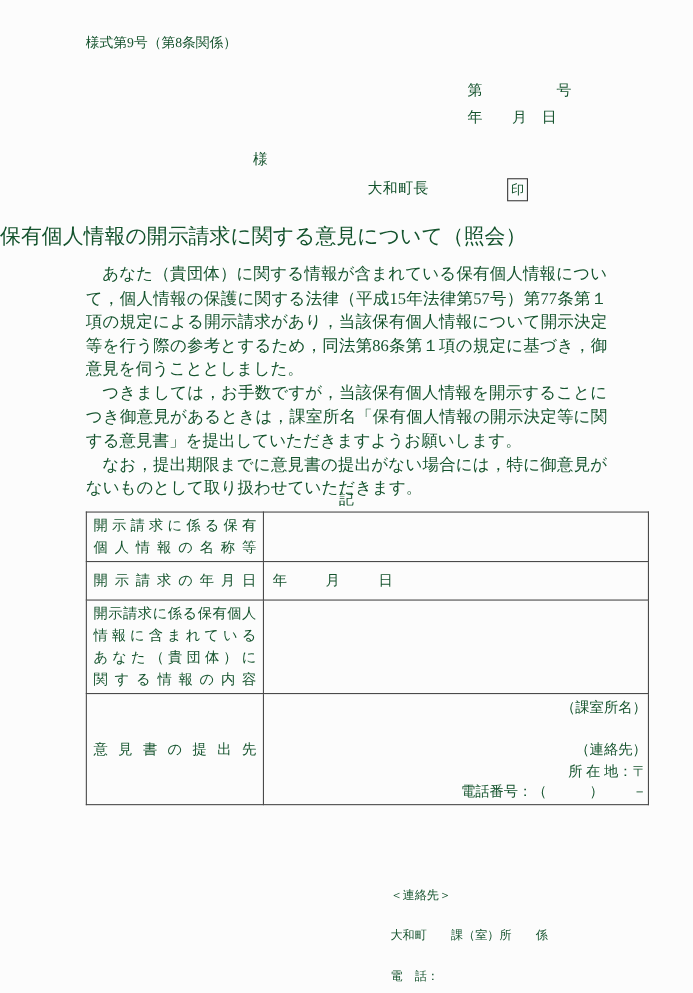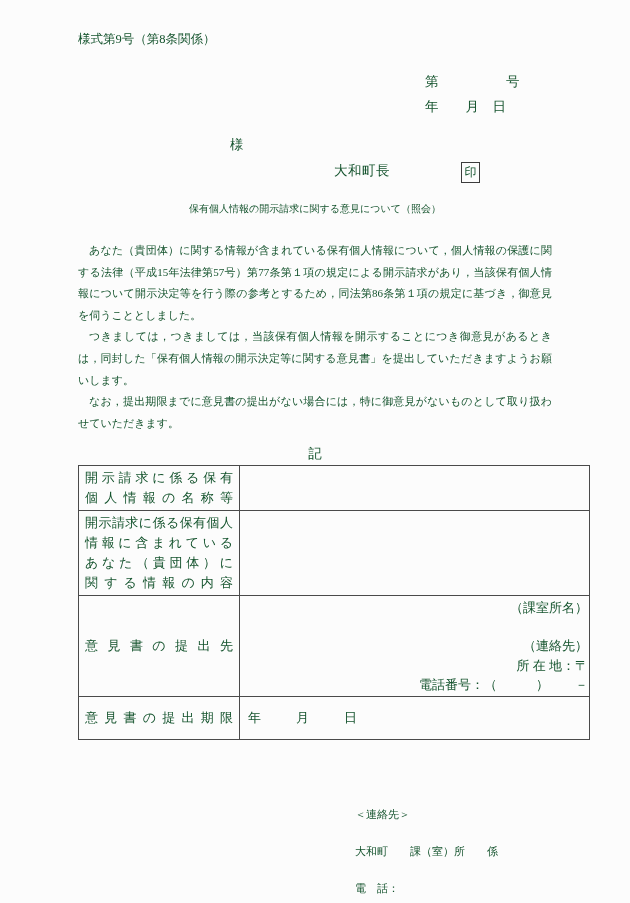--- a/index.html
+++ b/index.html
@@ -20,23 +20,23 @@
   .doc-date    { left: 425px; top: 98px;  font-size: 13.5px; white-space: pre; }
   .addressee   { left: 230px; top: 136px; font-size: 13.5px; }
   .sender      { left: 334px; top: 162px; font-size: 13.5px; letter-spacing: 0.5px; text-align: right; }
   .seal-box {
     left: 461px; top: 162px;
     width: 17px; height: 19px;
     border: 1px solid #3c3c3c;
     display: flex; align-items: center; justify-content: center;
     font-size: 12px;
   }
-  .doc-title   { left: 0; top: 202px; width: 630px; text-align: center; font-size: 10px; }
+  .doc-title   { left: 0; top: 202px; width: 630px; text-align: left; font-size: 19px; }
 
-  .body-block  { left: 78px; top: 240px; width: 474px; font-size: 11px; line-height: 21.6px; text-align: justify; }
+  .body-block  { left: 78px; top: 240px; width: 474px; font-size: 15px; line-height: 21.6px; text-align: justify; }
   .body-block p { margin: 0; text-indent: 1em; }
 
   .record-marker { left: 0; top: 445px; width: 630px; text-align: center; font-size: 13.5px; }
 
   table.details {
     position: absolute;
     left: 78px; top: 465px;
     width: 512px;
     border-collapse: collapse;
     table-layout: fixed;
@@ -87,52 +87,52 @@
 
   <div class="abs sender">大和町長</div>
   <div class="abs seal-box">
     <span>印</span>
   </div>
 
   <div class="abs doc-title">保有個人情報の開示請求に関する意見について（照会）</div>
 
   <div class="abs body-block">
     <p>あなた（貴団体）に関する情報が含まれている保有個人情報について，個人情報の保護に関する法律（平成15年法律第57号）第77条第１項の規定による開示請求があり，当該保有個人情報について開示決定等を行う際の参考とするため，同法第86条第１項の規定に基づき，御意見を伺うこととしました。</p>
-    <p>つきましては，つきましては，当該保有個人情報を開示することにつき御意見があるときは，同封した「保有個人情報の開示決定等に関する意見書」を提出していただきますようお願いします。</p>
+    <p>つきましては，お手数ですが，当該保有個人情報を開示することにつき御意見があるときは，課室所名「保有個人情報の開示決定等に関する意見書」を提出していただきますようお願いします。</p>
     <p>なお，提出期限までに意見書の提出がない場合には，特に御意見がないものとして取り扱わせていただきます。</p>
   </div>
 
   <div class="abs record-marker">記</div>
 
   <table class="details">
     <tbody>
       <tr class="r-name">
         <th>開 示 請 求 に 係 る 保 有
 個 人 情 報 の 名 称 等</th>
         <td></td>
+      </tr>
+      <tr class="r-date">
+        <th>開 示 請 求 の 年 月 日</th>
+        <td class="date-val">年　　月　　日</td>
       </tr>
       <tr class="r-content">
         <th>開示請求に係る保有個人
 情 報 に 含 ま れ て い る
 あ な た （ 貴 団 体 ） に
 関 す る 情 報 の 内 容</th>
         <td></td>
       </tr>
       <tr class="r-dest">
         <th>意 見 書 の 提 出 先</th>
         <td class="dest-val">（課室所名）
 
 （連絡先）
 所 在 地：〒
 電話番号：（　　　）　　－</td>
       </tr>
-      <tr class="r-deadline">
-        <th>意 見 書 の 提 出 期 限</th>
-        <td class="date-val">年　　月　　日</td>
-      </tr>
     </tbody>
   </table>
 
   <div class="abs contact">
     <div>＜連絡先＞</div>
     <div>大和町　　課（室）所　　係</div>
     <div>電　話：</div>
     
     
   </div>

